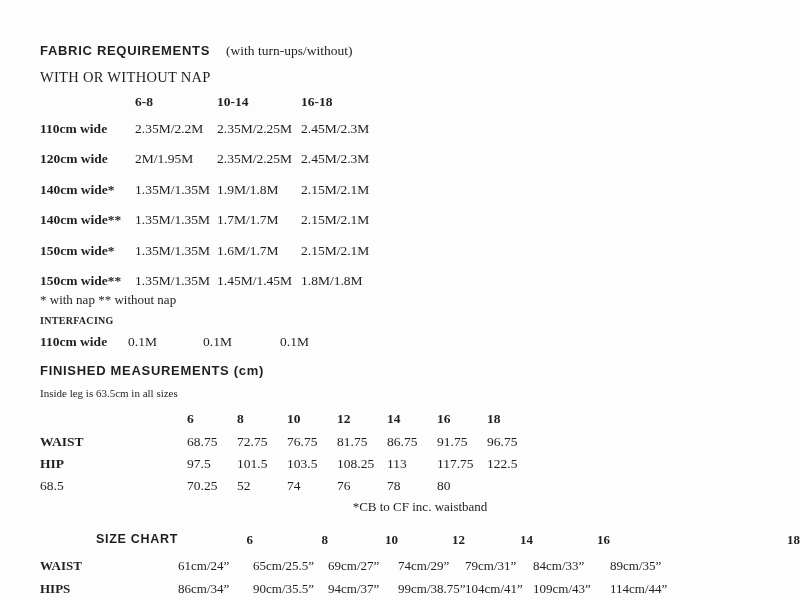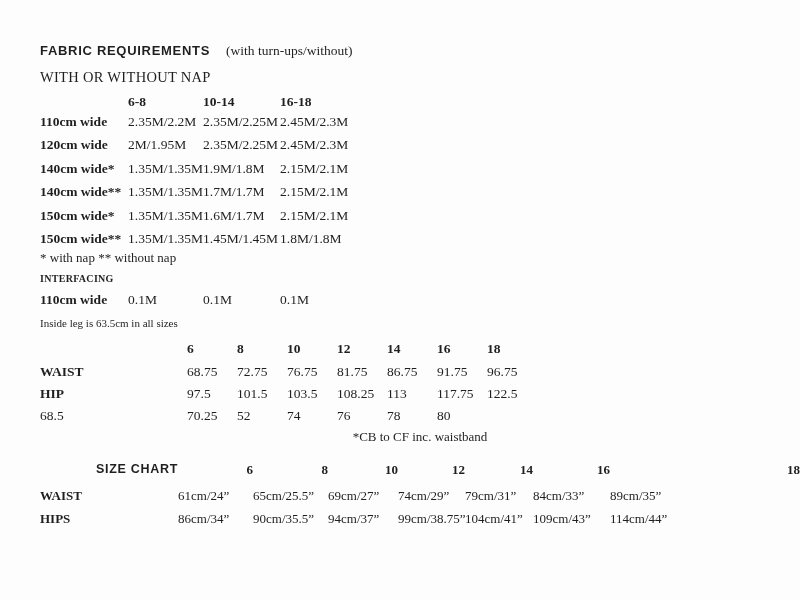--- a/index.html
+++ b/index.html
@@ -39,21 +39,21 @@
     line-height:16px;
     letter-spacing:.3px;
   }
 
   
   .grid{display:grid;font-size:13.5px;}
   .cell{white-space:nowrap;}
   .b{font-weight:700;}
 
   
-  .fabric{grid-template-columns:88px 75px 77px auto;margin-top:8px;}
+  .fabric{grid-template-columns:88px 75px 77px auto;margin-top:8px;gap:7px;}
   .fabric .hcell{line-height:17px;}
   .fabric .rcell{line-height:23.4px;}
 
   .footnote{font-size:13px;line-height:16px;}
   .mt5{margin-top:5px;}
   .interfacing-grid{grid-template-columns:88px 75px 77px auto;margin-top:4px;}
   .interfacing-grid .rcell{line-height:17px;}
 
   
   .h-fm{margin-top:14px;}
@@ -123,20 +123,24 @@
   <div class="footnote">* with nap ** without nap</div>
 
   <div class="h-serif-bold mt5">INTERFACING</div>
   <div class="grid interfacing-grid">
     <div class="cell rcell b">110cm wide</div>
     <div class="cell rcell">0.1M</div>
     <div class="cell rcell">0.1M</div>
     <div class="cell rcell">0.1M</div>
   </div>
 
+  <div class="h-sans h-fm">
+    <span>FINISHED MEASUREMENTS</span>
+    <span>(cm)</span>
+  </div>
   <div class="fm-note">Inside leg is 63.5cm in all sizes</div>
 
   <div class="grid fm">
     <div class="cell hcell"></div>
     <div class="cell hcell b">6</div>
     <div class="cell hcell b">8</div>
     <div class="cell hcell b">10</div>
     <div class="cell hcell b">12</div>
     <div class="cell hcell b">14</div>
     <div class="cell hcell b">16</div>

